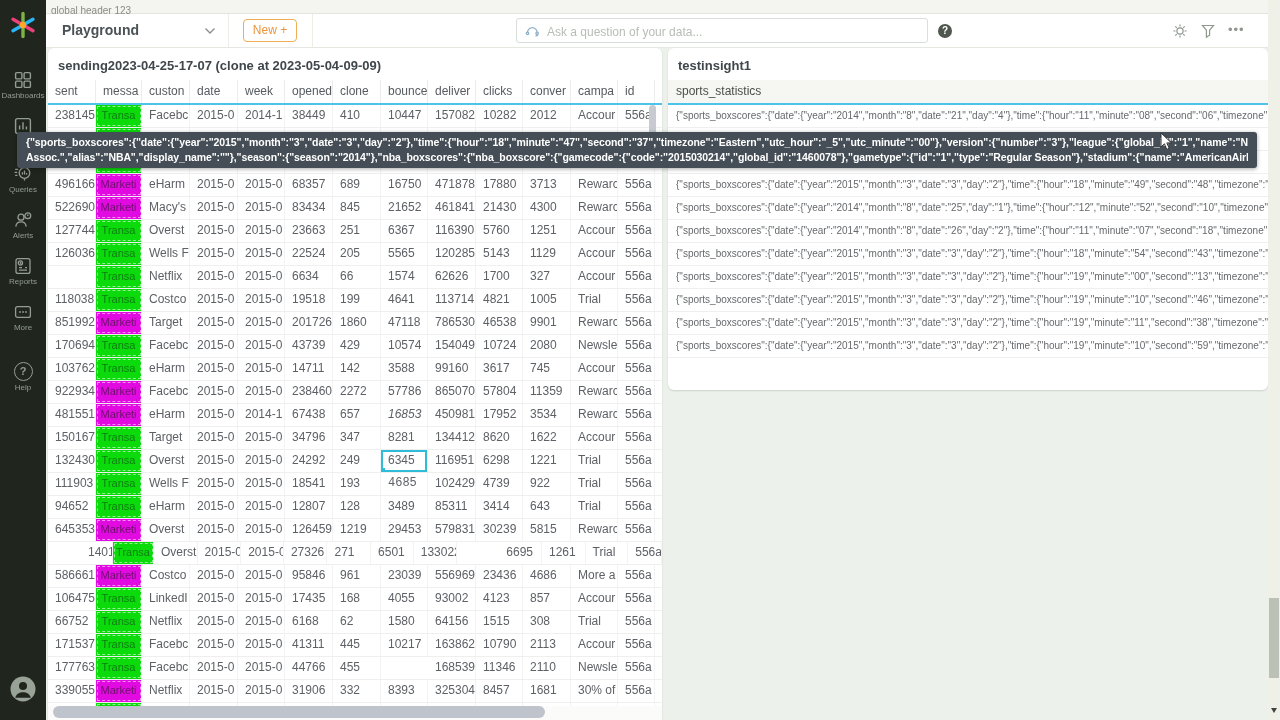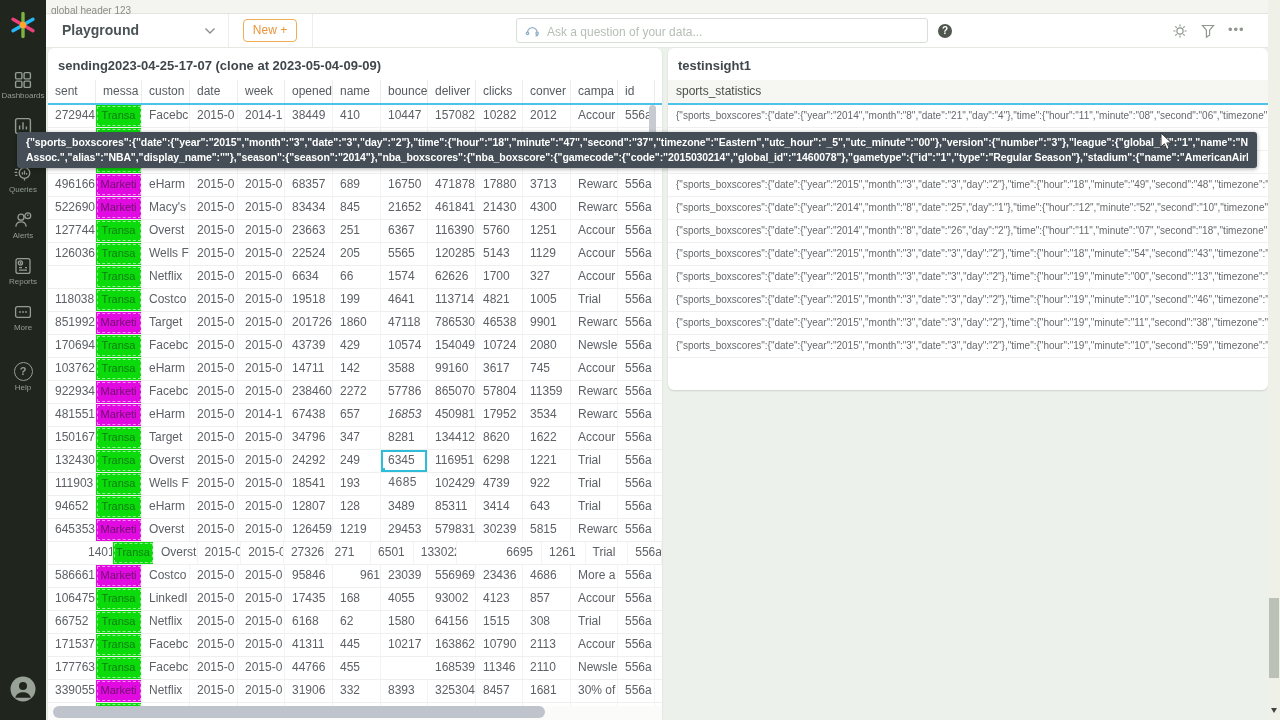--- a/index.html
+++ b/index.html
@@ -180,32 +180,32 @@
 
   <div class="card left-card">
     <div class="card-title">sending2023-04-25-17-07 (clone at 2023-05-04-09-09)</div>
     <div class="l-header-row">
         <div class="th" style="width: 48px;">sent</div>
         <div class="th" style="width: 46px;">messa</div>
         <div class="th" style="width: 48px;">custon</div>
         <div class="th" style="width: 48px;">date</div>
         <div class="th" style="width: 47px;">week</div>
         <div class="th" style="width: 48px;">opened</div>
-        <div class="th" style="width: 48px;">name</div>
+        <div class="th" style="width: 48px;">clone</div>
         <div class="th" style="width: 47px;">bounce</div>
         <div class="th" style="width: 48px;">deliver</div>
         <div class="th" style="width: 47px;">clicks</div>
         <div class="th" style="width: 48px;">conver</div>
         <div class="th" style="width: 47px;">campa</div>
         <div class="th" style="width: 37px;">id</div>
       </div>
     <div class="teal"></div>
     <div>
         <div class="tr">
-          <div class="td" style="width: 48px;">272944</div>
+          <div class="td" style="width: 48px;">238145</div>
           <div class="td green" style="width: 46px;">Transa</div>
           <div class="td" style="width: 48px;">Facebc</div>
           <div class="td" style="width: 48px;">2015-0</div>
           <div class="td" style="width: 47px;">2014-1</div>
           <div class="td" style="width: 48px;">38449</div>
           <div class="td" style="width: 48px;">410</div>
           <div class="td" style="width: 47px;">10447</div>
           <div class="td" style="width: 48px;">157082</div>
           <div class="td" style="width: 47px;">10282</div>
           <div class="td" style="width: 48px;">2012</div>
@@ -497,21 +497,21 @@
           <div class="td" style="width: 47px;">Trial</div>
           <div class="td" style="width: 37px;">556a</div>
         </div>
         <div class="tr">
           <div class="td" style="width: 48px;">586661</div>
           <div class="td magenta" style="width: 46px;">Marketi</div>
           <div class="td" style="width: 48px;">Costco</div>
           <div class="td" style="width: 48px;">2015-0</div>
           <div class="td" style="width: 47px;">2015-0</div>
           <div class="td" style="width: 48px;">95846</div>
-          <div class="td" style="width: 48px; text-align: right;">961</div>
+          <div class="td" style="width: 48px;">961</div>
           <div class="td" style="width: 47px;">23039</div>
           <div class="td" style="width: 48px;">556969</div>
           <div class="td" style="width: 47px;">23436</div>
           <div class="td" style="width: 48px;">4686</div>
           <div class="td" style="width: 47px;">More a</div>
           <div class="td" style="width: 37px;">556a</div>
         </div>
         <div class="tr">
           <div class="td" style="width: 48px;">106475</div>
           <div class="td green" style="width: 46px;">Transa</div>

